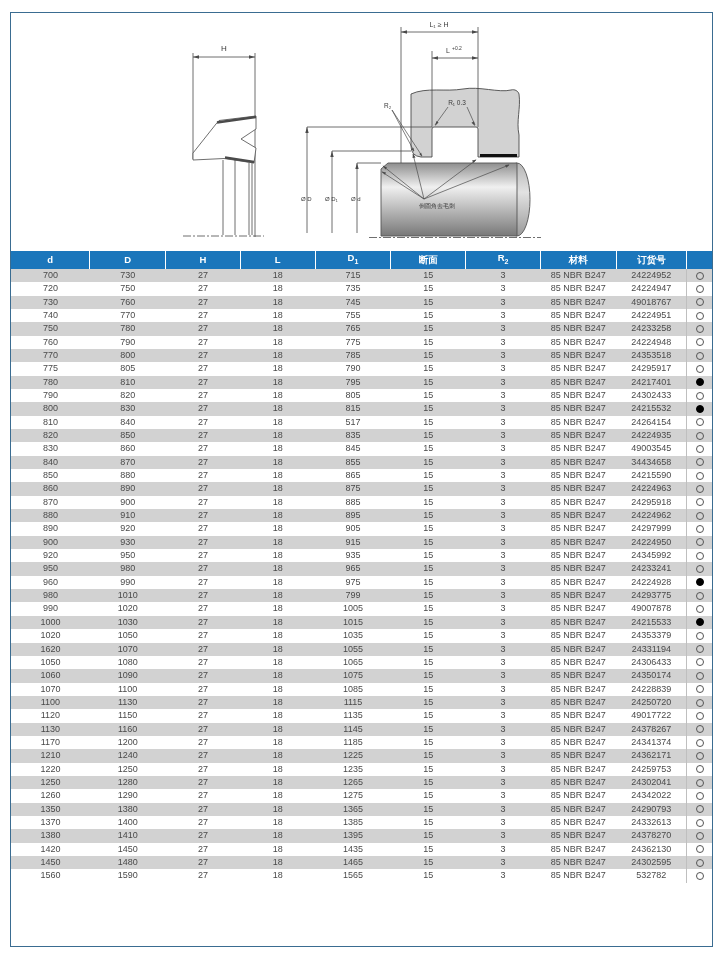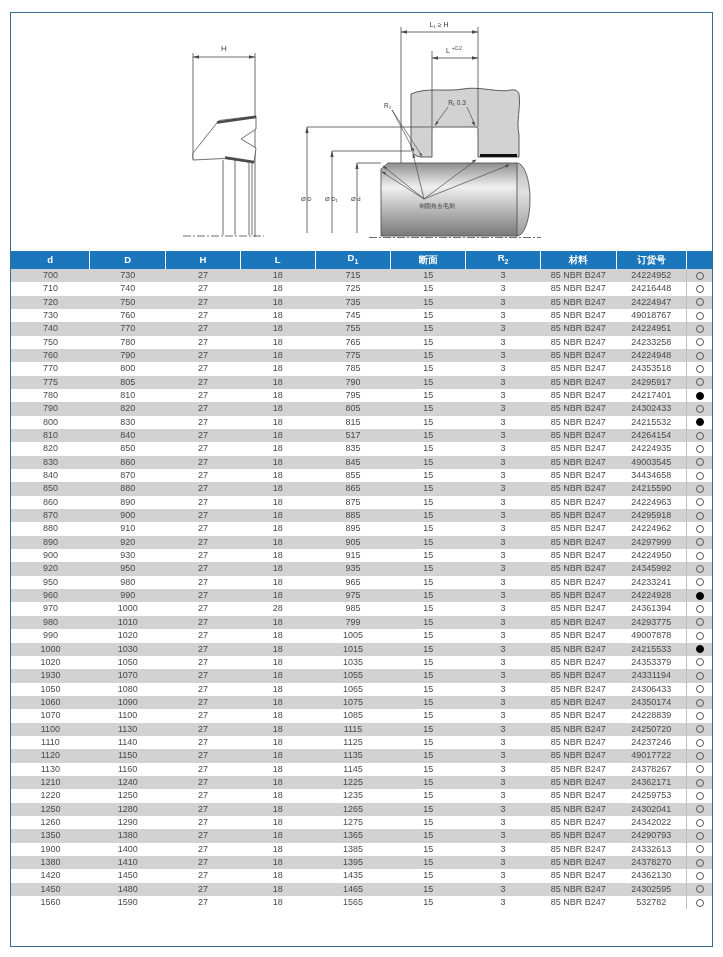--- a/index.html
+++ b/index.html
@@ -172,32 +172,20 @@
           <td>27</td>
           <td>18</td>
           <td>715</td>
           <td>15</td>
           <td>3</td>
           <td>85 NBR B247</td>
           <td>24224952</td>
           <td class="status-cell"><span class="dot"></span></td>
         </tr>
         <tr>
-          <td>710</td>
-          <td>740</td>
-          <td>27</td>
-          <td>18</td>
-          <td>725</td>
-          <td>15</td>
-          <td>3</td>
-          <td>85 NBR B247</td>
-          <td>24216448</td>
-          <td class="status-cell"><span class="dot"></span></td>
-        </tr>
-        <tr>
           <td>720</td>
           <td>750</td>
           <td>27</td>
           <td>18</td>
           <td>735</td>
           <td>15</td>
           <td>3</td>
           <td>85 NBR B247</td>
           <td>24224947</td>
           <td class="status-cell"><span class="dot"></span></td>
@@ -460,32 +448,20 @@
           <td>27</td>
           <td>18</td>
           <td>975</td>
           <td>15</td>
           <td>3</td>
           <td>85 NBR B247</td>
           <td>24224928</td>
           <td class="status-cell"><span class="dot filled"></span></td>
         </tr>
         <tr>
-          <td>970</td>
-          <td>1000</td>
-          <td>27</td>
-          <td>28</td>
-          <td>985</td>
-          <td>15</td>
-          <td>3</td>
-          <td>85 NBR B247</td>
-          <td>24361394</td>
-          <td class="status-cell"><span class="dot"></span></td>
-        </tr>
-        <tr>
           <td>980</td>
           <td>1010</td>
           <td>27</td>
           <td>18</td>
           <td>799</td>
           <td>15</td>
           <td>3</td>
           <td>85 NBR B247</td>
           <td>24293775</td>
           <td class="status-cell"><span class="dot"></span></td>
@@ -520,21 +496,21 @@
           <td>27</td>
           <td>18</td>
           <td>1035</td>
           <td>15</td>
           <td>3</td>
           <td>85 NBR B247</td>
           <td>24353379</td>
           <td class="status-cell"><span class="dot"></span></td>
         </tr>
         <tr>
-          <td>1930</td>
+          <td>1620</td>
           <td>1070</td>
           <td>27</td>
           <td>18</td>
           <td>1055</td>
           <td>15</td>
           <td>3</td>
           <td>85 NBR B247</td>
           <td>24331194</td>
           <td class="status-cell"><span class="dot"></span></td>
         </tr>
@@ -580,32 +556,20 @@
           <td>27</td>
           <td>18</td>
           <td>1115</td>
           <td>15</td>
           <td>3</td>
           <td>85 NBR B247</td>
           <td>24250720</td>
           <td class="status-cell"><span class="dot"></span></td>
         </tr>
         <tr>
-          <td>1110</td>
-          <td>1140</td>
-          <td>27</td>
-          <td>18</td>
-          <td>1125</td>
-          <td>15</td>
-          <td>3</td>
-          <td>85 NBR B247</td>
-          <td>24237246</td>
-          <td class="status-cell"><span class="dot"></span></td>
-        </tr>
-        <tr>
           <td>1120</td>
           <td>1150</td>
           <td>27</td>
           <td>18</td>
           <td>1135</td>
           <td>15</td>
           <td>3</td>
           <td>85 NBR B247</td>
           <td>49017722</td>
           <td class="status-cell"><span class="dot"></span></td>
@@ -616,20 +580,32 @@
           <td>27</td>
           <td>18</td>
           <td>1145</td>
           <td>15</td>
           <td>3</td>
           <td>85 NBR B247</td>
           <td>24378267</td>
           <td class="status-cell"><span class="dot"></span></td>
         </tr>
         <tr>
+          <td>1170</td>
+          <td>1200</td>
+          <td>27</td>
+          <td>18</td>
+          <td>1185</td>
+          <td>15</td>
+          <td>3</td>
+          <td>85 NBR B247</td>
+          <td>24341374</td>
+          <td class="status-cell"><span class="dot"></span></td>
+        </tr>
+        <tr>
           <td>1210</td>
           <td>1240</td>
           <td>27</td>
           <td>18</td>
           <td>1225</td>
           <td>15</td>
           <td>3</td>
           <td>85 NBR B247</td>
           <td>24362171</td>
           <td class="status-cell"><span class="dot"></span></td>
@@ -676,21 +652,21 @@
           <td>27</td>
           <td>18</td>
           <td>1365</td>
           <td>15</td>
           <td>3</td>
           <td>85 NBR B247</td>
           <td>24290793</td>
           <td class="status-cell"><span class="dot"></span></td>
         </tr>
         <tr>
-          <td>1900</td>
+          <td>1370</td>
           <td>1400</td>
           <td>27</td>
           <td>18</td>
           <td>1385</td>
           <td>15</td>
           <td>3</td>
           <td>85 NBR B247</td>
           <td>24332613</td>
           <td class="status-cell"><span class="dot"></span></td>
         </tr>

